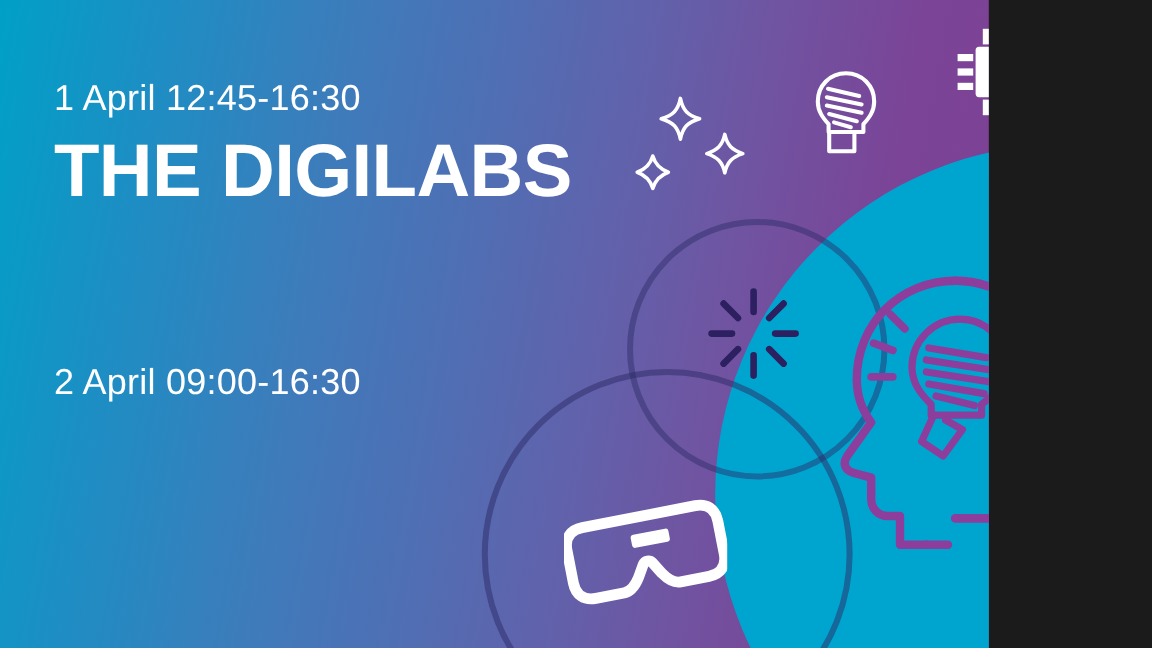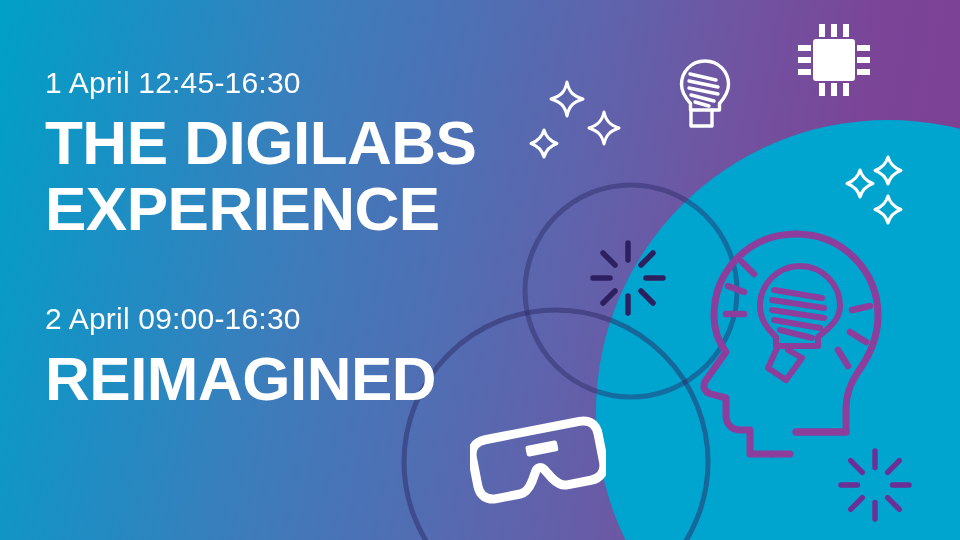--- a/index.html
+++ b/index.html
@@ -1,17 +1,17 @@
 <!DOCTYPE html>
 <html><head>
 <meta charset="utf-8">
 <style>
   html,body{margin:0;padding:0;background:#1b1b1b;}
   #poster{
-    position:relative;width:960px;height:540px;overflow:hidden;
+    position:relative;width:824px;height:540px;overflow:hidden;
     font-family:"Liberation Sans",sans-serif;
     background:linear-gradient(100deg,#00a0c6 0%,#1b8fc4 14%,#3d7cbb 32%,#4f6fb4 46%,#5f63ac 58%,#6f55a2 70%,#7b4497 84%,#7c3f93 100%);
   }
   .layer{position:absolute;inset:0;}
   .txtblock{position:absolute;left:45px;}
   .dateline{
     color:#ffffff;font-size:30px;font-weight:400;letter-spacing:.2px;
     white-space:nowrap;line-height:1;
   }
   .headline{
@@ -40,28 +40,26 @@
       <circle cx="631" cy="291" r="106" fill="none" stroke="#2b2a66" stroke-opacity="0.45" stroke-width="5"></circle>
 
       <circle cx="556" cy="462" r="152" fill="none" stroke="#2b2a66" stroke-opacity="0.5" stroke-width="5"></circle>
     </g>
   </svg>
 
   <div class="txtblock" style="top:68px;">
     <div class="dateline">1 April 12:45-16:30</div>
     <div class="headline">
       <span class="l1">THE DIGILABS</span>
-      <span class="l2">EXPERIENCE</span>
     </div>
   </div>
 
   <div class="txtblock" style="top:304px;">
     <div class="dateline">2 April 09:00-16:30</div>
     <div class="headline">
-      <span class="l2">REIMAGINED</span>
     </div>
   </div>
 
   <svg class="deco" style="left:796px;top:22px;" width="76" height="76" viewBox="0 0 76 76">
     <g fill="#ffffff">
       <rect x="17" y="17" width="42" height="42" rx="3"></rect>
       <rect x="23" y="2" width="6" height="13"></rect>
       <rect x="35" y="2" width="6" height="13"></rect>
       <rect x="47" y="2" width="6" height="13"></rect>
       <rect x="23" y="61" width="6" height="13"></rect>

